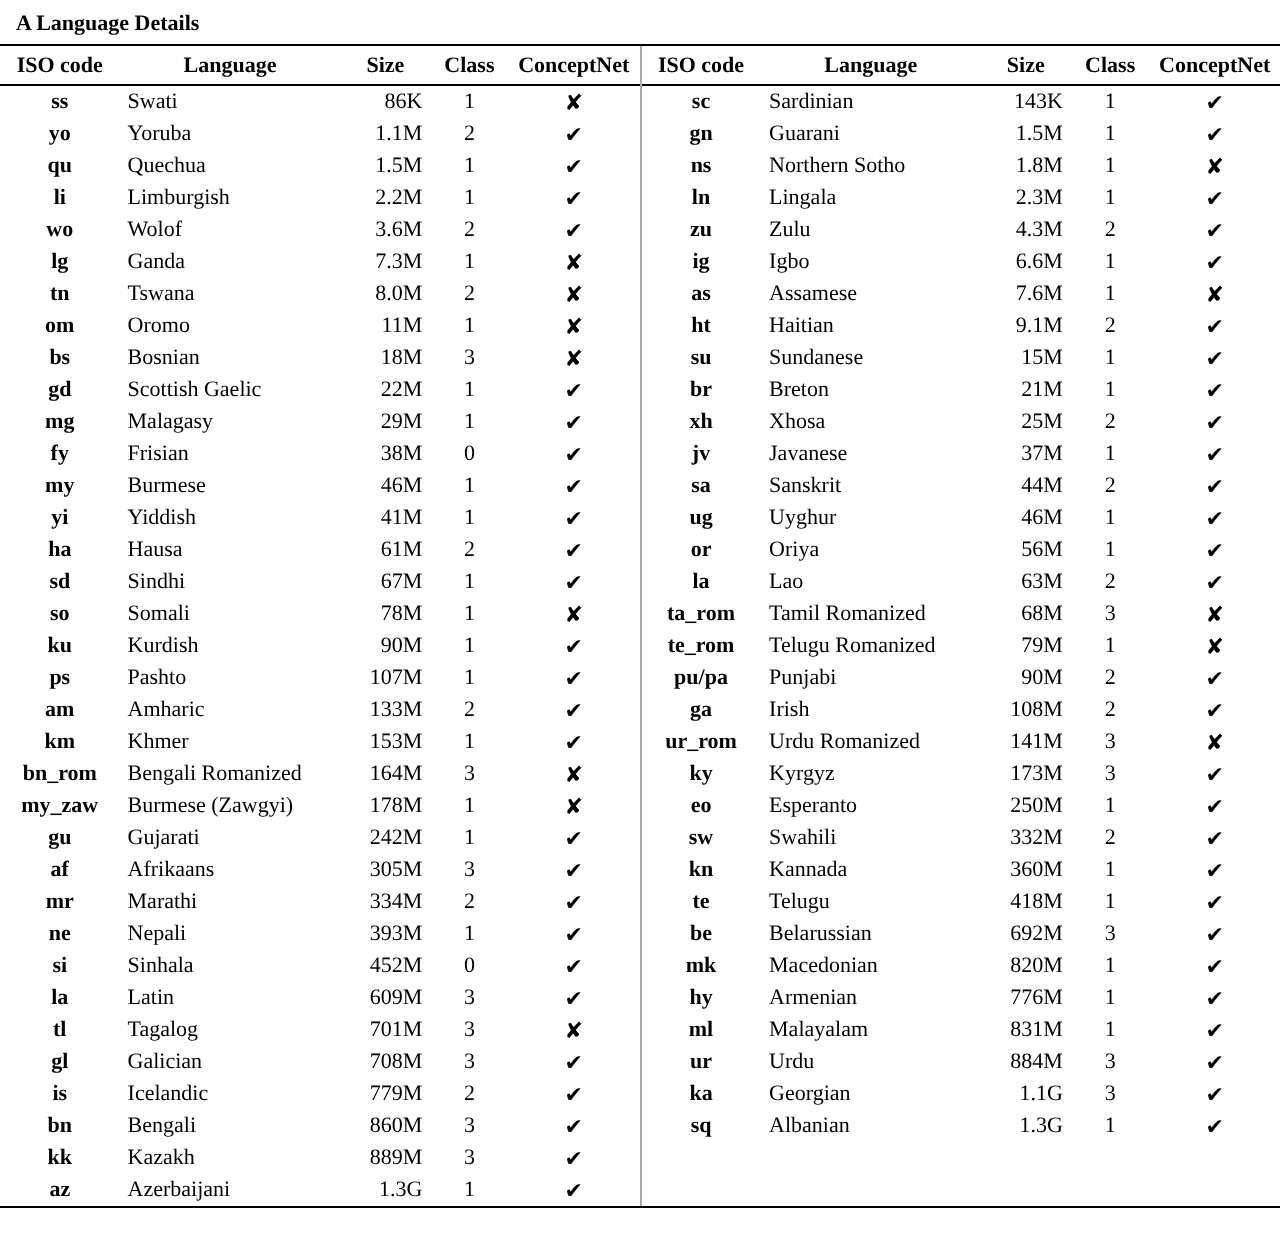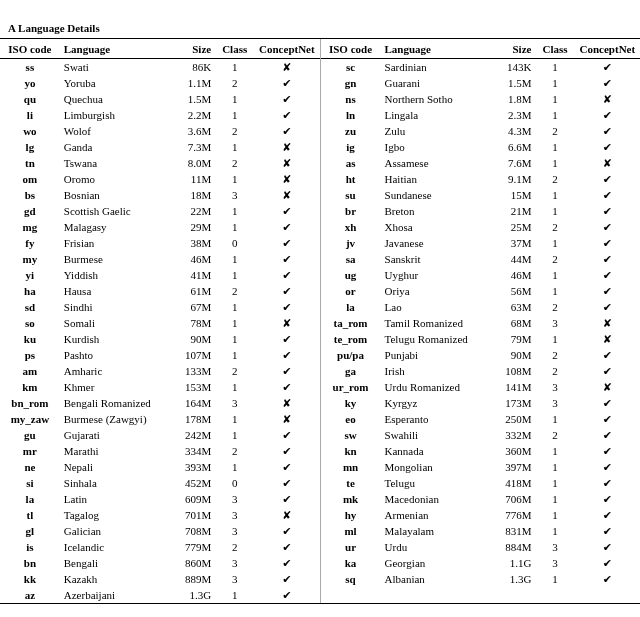--- a/index.html
+++ b/index.html
@@ -8,46 +8,45 @@
     font-family: "Times New Roman", Times, serif;
     font-size: 11px;
     background: #fff;
     color: #000;
     width: 640px;
   }
   .page-title {
     font-weight: bold;
     font-size: 11px;
     padding: 6px 0 4px 8px;
-    margin-top: 16px;
   }
   .table-wrap {
     display: flex;
     border-top: 1.5px solid #000;
     border-bottom: 1.5px solid #000;
   }
   .col {
     width: 50%;
   }
   .col.left {
     border-right: 1px solid #aaa;
   }
   table {
     border-collapse: collapse;
     width: 100%;
   }
   th {
     font-weight: bold;
-    text-align: left;
+    text-align: center;
     padding: 4px 4px 3px 4px;
     border-bottom: 1px solid #000;
     white-space: nowrap;
   }
   th.center, td.center { text-align: center; }
-  th.right, td.right { text-align: right; }
+  th.right, td.right { }
   td {
     padding: 1.5px 4px;
     white-space: nowrap;
   }
   td.iso { font-weight: bold; text-align: center; width: 56px;}
   td.lang { width: 110px; }
   td.size { text-align: right; width: 42px;}
   td.cls  { text-align: center; width: 34px;}
   td.cn   { text-align: center; width: 58px;}
 </style>
@@ -232,20 +231,27 @@
             <td class="cn">✘</td>
           </tr>
           <tr>
             <td class="iso">gu</td>
             <td class="lang">Gujarati</td>
             <td class="size">242M</td>
             <td class="cls">1</td>
             <td class="cn">✔</td>
           </tr>
           <tr>
+            <td class="iso">af</td>
+            <td class="lang">Afrikaans</td>
+            <td class="size">305M</td>
+            <td class="cls">3</td>
+            <td class="cn">✔</td>
+          </tr>
+          <tr>
             <td class="iso">mr</td>
             <td class="lang">Marathi</td>
             <td class="size">334M</td>
             <td class="cls">2</td>
             <td class="cn">✔</td>
           </tr>
           <tr>
             <td class="iso">ne</td>
             <td class="lang">Nepali</td>
             <td class="size">393M</td>
@@ -493,37 +499,37 @@
             <td class="cn">✔</td>
           </tr>
           <tr>
             <td class="iso">kn</td>
             <td class="lang">Kannada</td>
             <td class="size">360M</td>
             <td class="cls">1</td>
             <td class="cn">✔</td>
           </tr>
           <tr>
-            <td class="iso">mn</td>
-            <td class="lang">Mongolian</td>
-            <td class="size">397M</td>
-            <td class="cls">1</td>
-            <td class="cn">✔</td>
-          </tr>
-          <tr>
             <td class="iso">te</td>
             <td class="lang">Telugu</td>
             <td class="size">418M</td>
             <td class="cls">1</td>
             <td class="cn">✔</td>
           </tr>
           <tr>
+            <td class="iso">be</td>
+            <td class="lang">Belarussian</td>
+            <td class="size">692M</td>
+            <td class="cls">3</td>
+            <td class="cn">✔</td>
+          </tr>
+          <tr>
             <td class="iso">mk</td>
             <td class="lang">Macedonian</td>
-            <td class="size">706M</td>
+            <td class="size">820M</td>
             <td class="cls">1</td>
             <td class="cn">✔</td>
           </tr>
           <tr>
             <td class="iso">hy</td>
             <td class="lang">Armenian</td>
             <td class="size">776M</td>
             <td class="cls">1</td>
             <td class="cn">✔</td>
           </tr>

